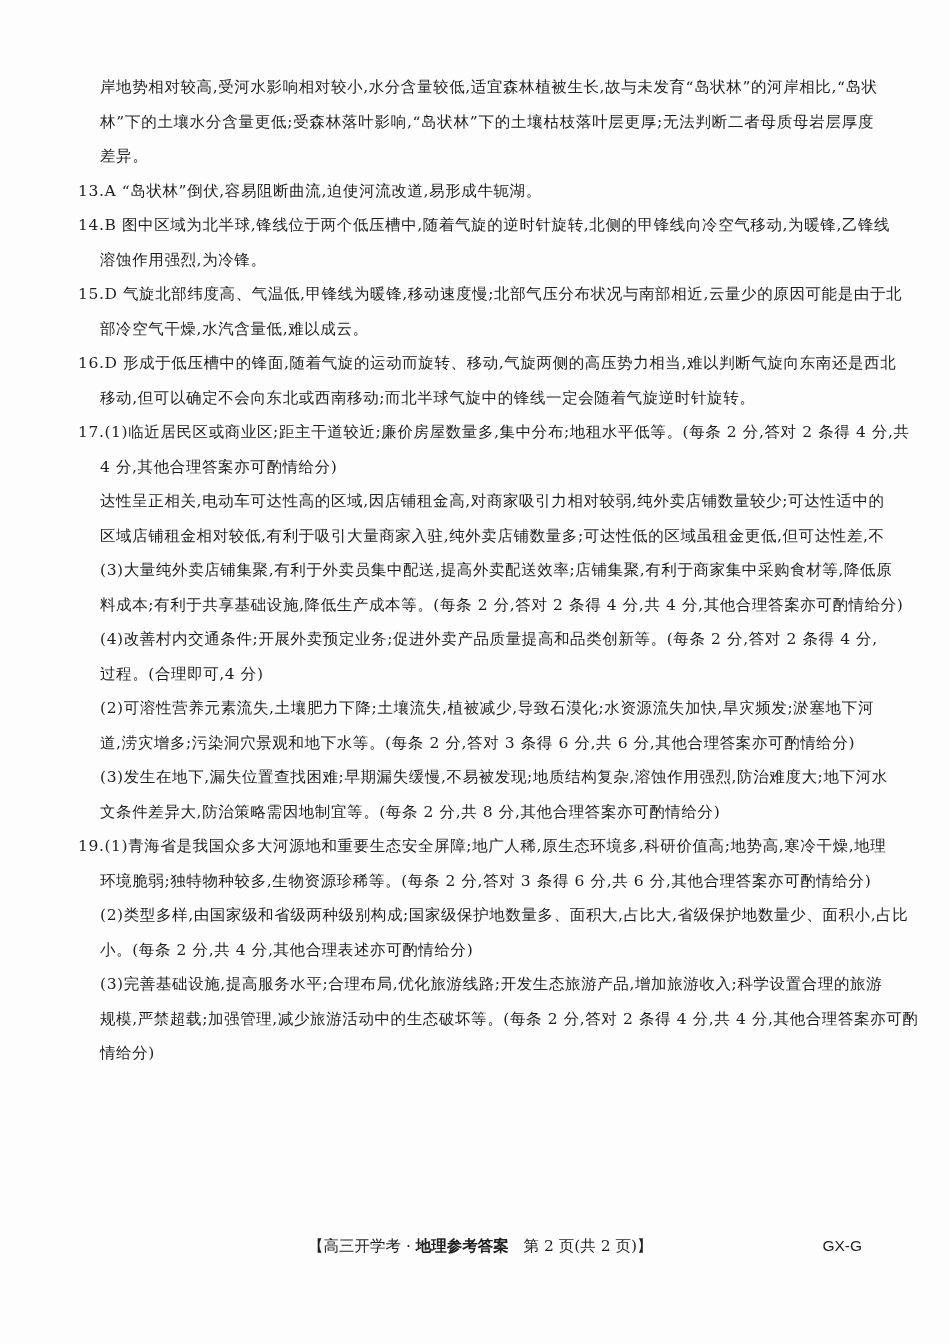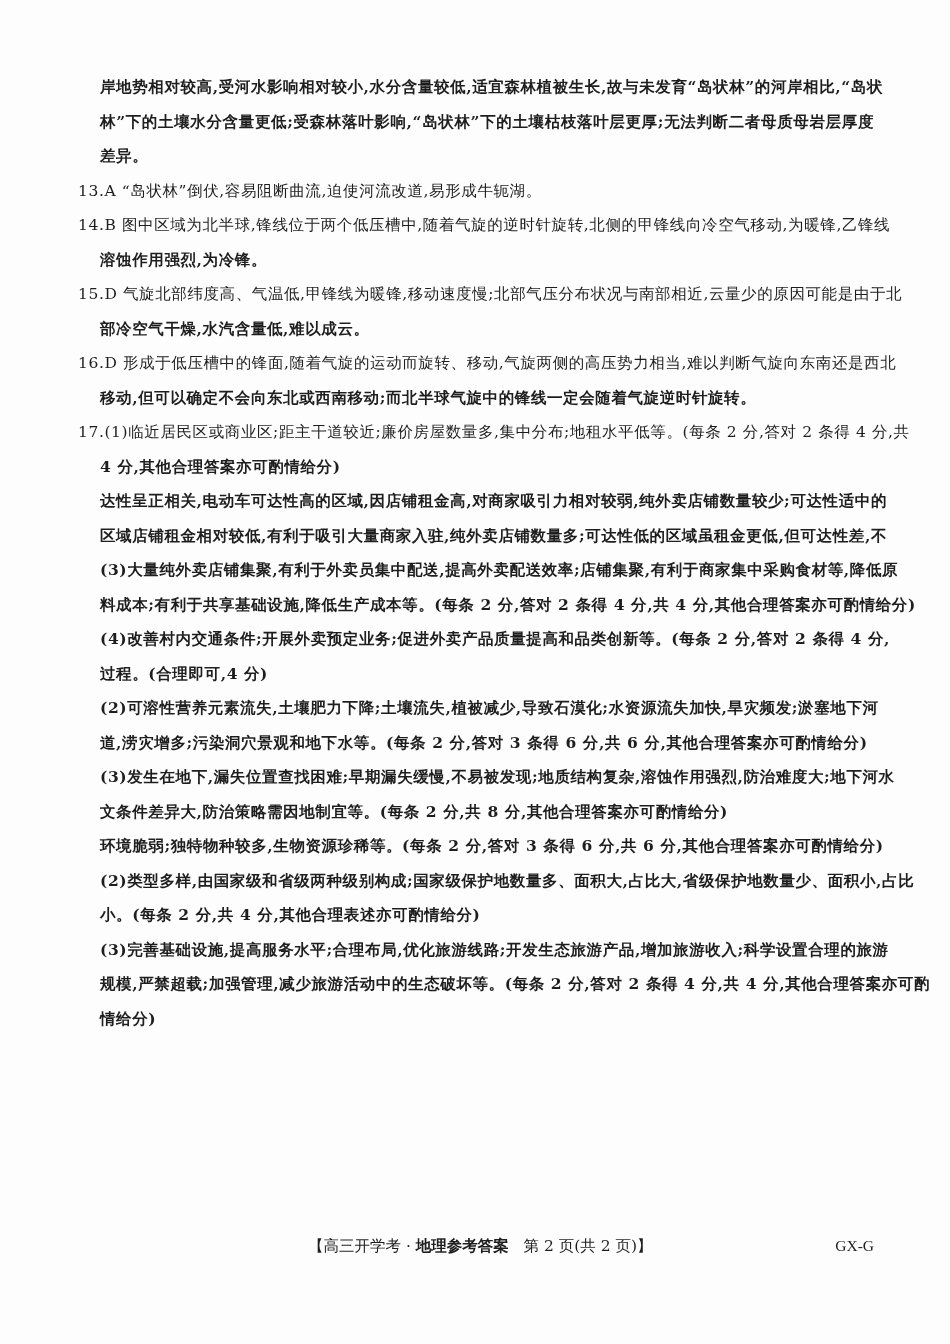--- a/index.html
+++ b/index.html
@@ -32,21 +32,20 @@
     .line {
       position: relative;
       height: 34.5px;
       line-height: 34.5px;
       font-size: 15.5px;
       white-space: nowrap;
       letter-spacing: 0.6px;
     }
     .indent {
       padding-left: 22px;
-      font-weight: bold;
     }
     .justify {
       text-align: justify;
       text-align-last: justify;
     }
     .footer {
       position: absolute;
       top: 1232px;
       left: 308px;
       width: 570px;
@@ -55,23 +54,23 @@
       line-height: 28px;
       white-space: nowrap;
     }
     .footer .left {
       position: absolute;
       left: 0;
       top: 0;
     }
     .footer .right {
       position: absolute;
-      right: 4px;
+      right: 16px;
       top: 0;
-      font-family: Liberation Serif, serif;
+      font-family: Liberation Sans, sans-serif;
     }
     .footer .bold {
       font-weight: bold;
     }
   </style>
 </head>
 <body>
 
 <div class="page">
   <div class="content" id="content">
@@ -90,20 +89,21 @@
       <div class="line indent justify">达性呈正相关,电动车可达性高的区域,因店铺租金高,对商家吸引力相对较弱,纯外卖店铺数量较少;可达性适中的</div>
       <div class="line indent justify">区域店铺租金相对较低,有利于吸引大量商家入驻,纯外卖店铺数量多;可达性低的区域虽租金更低,但可达性差,不</div>
       <div class="line indent justify">(3)大量纯外卖店铺集聚,有利于外卖员集中配送,提高外卖配送效率;店铺集聚,有利于商家集中采购食材等,降低原</div>
       <div class="line indent">料成本;有利于共享基础设施,降低生产成本等。(每条 2 分,答对 2 条得 4 分,共 4 分,其他合理答案亦可酌情给分)</div>
       <div class="line indent justify">(4)改善村内交通条件;开展外卖预定业务;促进外卖产品质量提高和品类创新等。(每条 2 分,答对 2 条得 4 分,</div>
       <div class="line indent">过程。(合理即可,4 分)</div>
       <div class="line indent justify">(2)可溶性营养元素流失,土壤肥力下降;土壤流失,植被减少,导致石漠化;水资源流失加快,旱灾频发;淤塞地下河</div>
       <div class="line indent">道,涝灾增多;污染洞穴景观和地下水等。(每条 2 分,答对 3 条得 6 分,共 6 分,其他合理答案亦可酌情给分)</div>
       <div class="line indent justify">(3)发生在地下,漏失位置查找困难;早期漏失缓慢,不易被发现;地质结构复杂,溶蚀作用强烈,防治难度大;地下河水</div>
       <div class="line indent">文条件差异大,防治策略需因地制宜等。(每条 2 分,共 8 分,其他合理答案亦可酌情给分)</div>
+      <div class="line justify">19.(1)青海省是我国众多大河源地和重要生态安全屏障;地广人稀,原生态环境多,科研价值高;地势高,寒冷干燥,地理</div>
       <div class="line indent">环境脆弱;独特物种较多,生物资源珍稀等。(每条 2 分,答对 3 条得 6 分,共 6 分,其他合理答案亦可酌情给分)</div>
       <div class="line indent justify">(2)类型多样,由国家级和省级两种级别构成;国家级保护地数量多、面积大,占比大,省级保护地数量少、面积小,占比</div>
       <div class="line indent">小。(每条 2 分,共 4 分,其他合理表述亦可酌情给分)</div>
       <div class="line indent justify">(3)完善基础设施,提高服务水平;合理布局,优化旅游线路;开发生态旅游产品,增加旅游收入;科学设置合理的旅游</div>
       <div class="line indent justify">规模,严禁超载;加强管理,减少旅游活动中的生态破坏等。(每条 2 分,答对 2 条得 4 分,共 4 分,其他合理答案亦可酌</div>
       <div class="line indent">情给分)</div>
     </div>
 
   <div class="footer">
     <span class="left">

